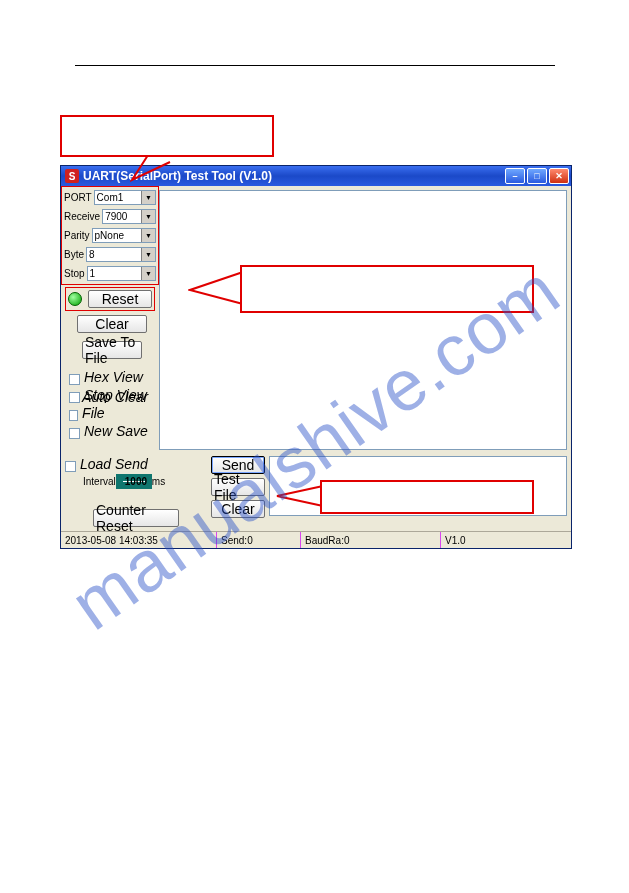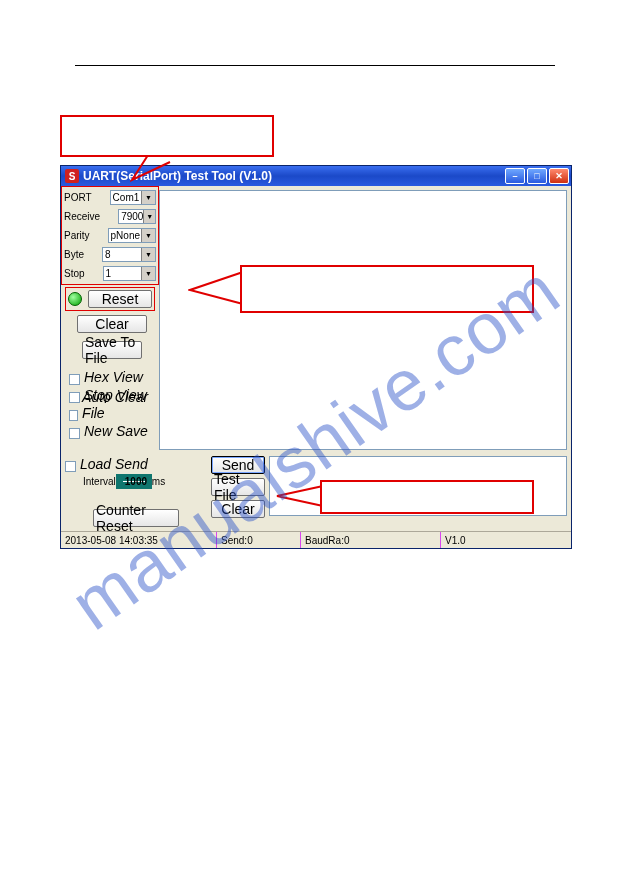--- a/index.html
+++ b/index.html
@@ -125,21 +125,21 @@
     margin: 4px 4px 4px 0;
     background: #fff;
     border: 1px solid #7f9db9;
     box-sizing: border-box;
     min-height: 260px;
   }
   .row {
     display: flex;
     align-items: center;
     height: 17px;
-    gap: 18px;
+    gap: 2px;
     font-size: 10px;
   }
   .row label { white-space: nowrap; }
   .combo {
     flex: 1;
     height: 15px;
     border: 1px solid #7f9db9;
     background: #fff;
     display: flex;
     align-items: center;

